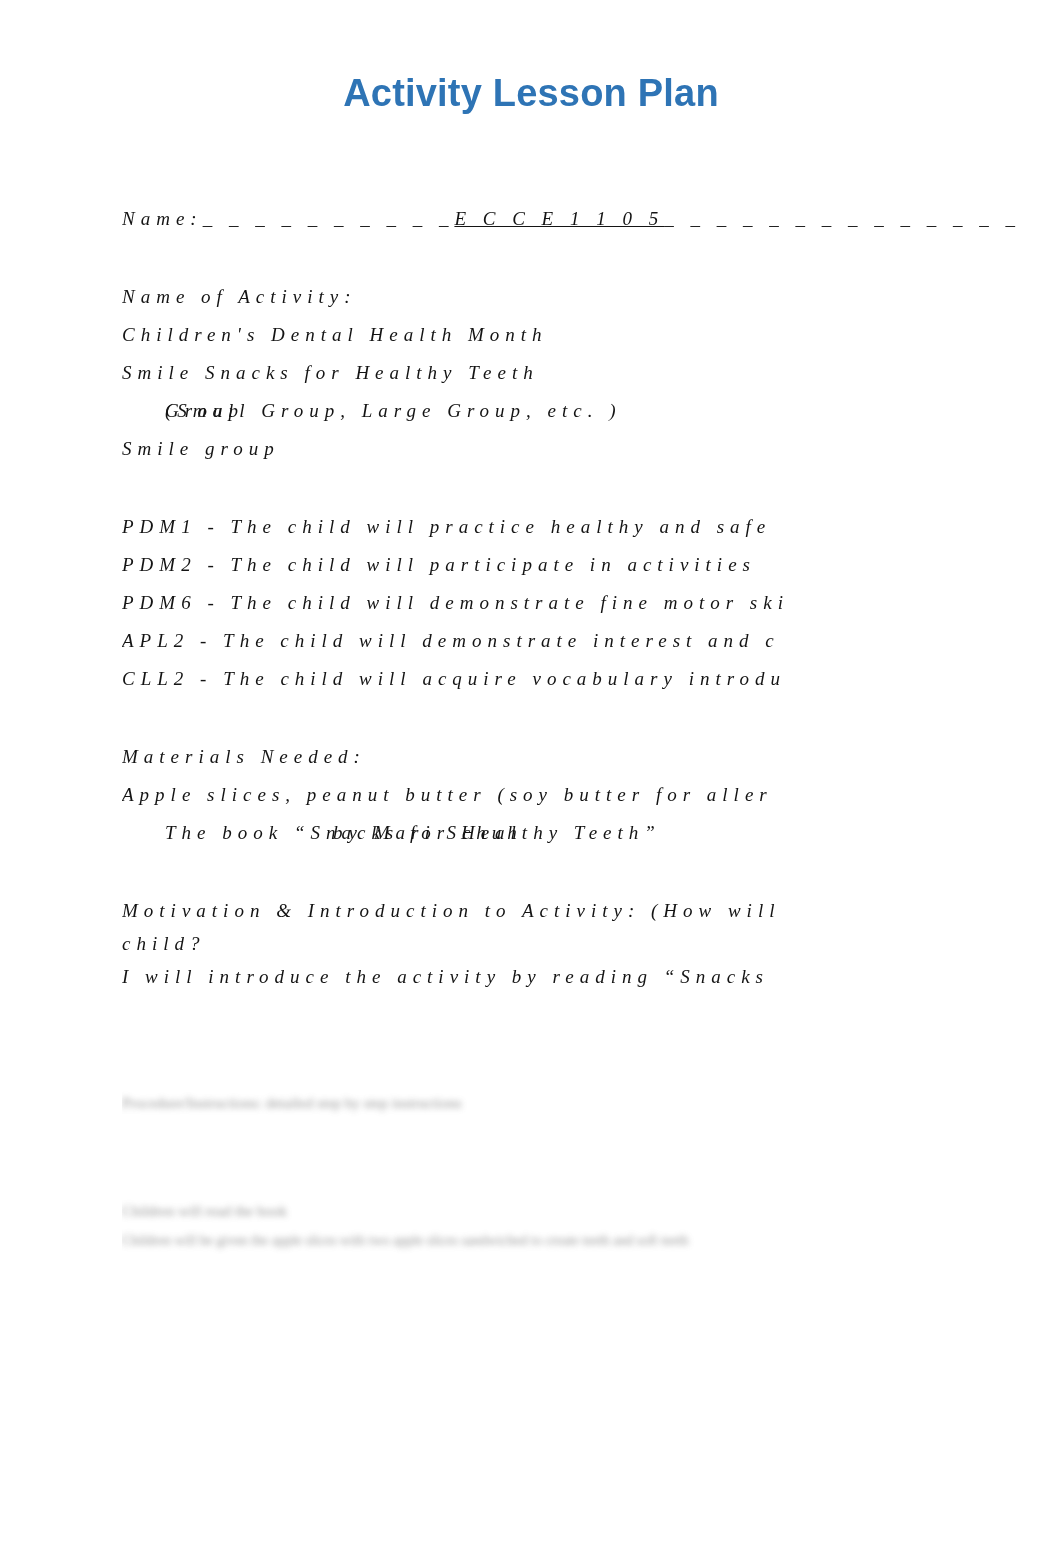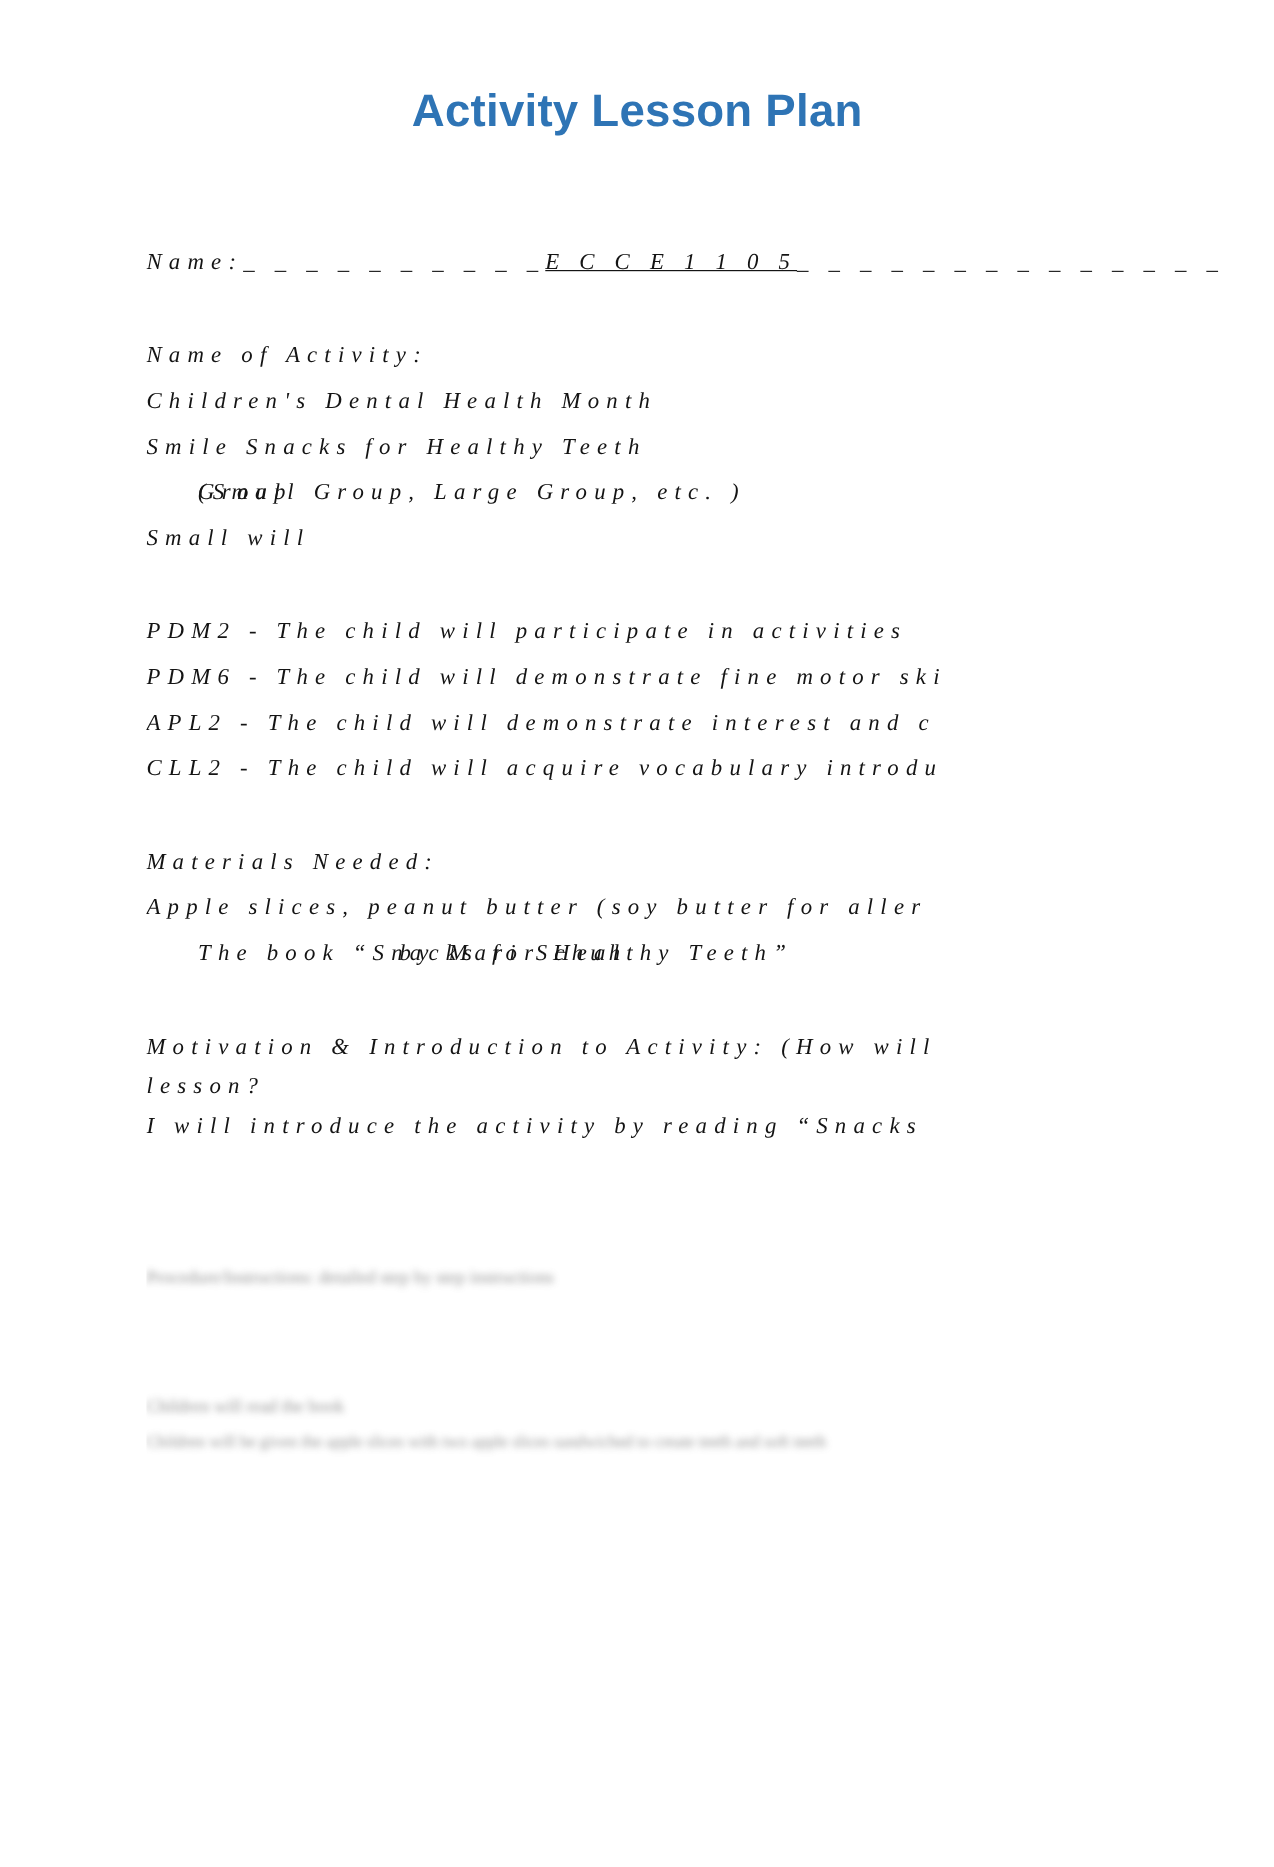--- a/index.html
+++ b/index.html
@@ -116,25 +116,26 @@
     <div class="line">Children's  Dental  Health  Month</div>
     <div class="line">Smile  Snacks  for  Healthy  Teeth</div>
 
     <div class="line">
       <span class="overlap">
         <span class="under">(Small  Group,  Large  Group,  etc. )</span>
         <span class="layer">Group</span>
         <span class="layer">(Small  Group,  Large  Group,  etc. )</span>
       </span>
     </div>
-    <div class="line">Small  will</div>
+    <div class="line">Smile  group</div>
 
     <div class="gap-md"></div>
 
 
+    <div class="line">PDM1 - The  child  will  practice  healthy  and  safe  </div>
     <div class="line">PDM2 - The  child  will  participate  in  activities</div>
     <div class="line">PDM6 - The  child  will  demonstrate  fine  motor  ski</div>
     <div class="line">APL2 - The  child  will  demonstrate  interest  and  c</div>
     <div class="line">CLL2 - The  child  will  acquire  vocabulary  introdu</div>
 
     <div class="gap-md"></div>
 
     <div class="line">Materials  Needed:</div>
     <div class="line">Apple  slices,  peanut  butter  (soy  butter  for  aller</div>
 
@@ -142,21 +143,21 @@
       <span class="overlap">
         <span class="under">The  book  “Snacks  for  Healthy  Teeth”</span>
         <span class="layer">The  book  “Snacks  for  Healthy  Teeth”</span>
         <span class="layer" style="left:168px;">by  Mari  Schuh</span>
       </span>
     </div>
 
     <div class="gap-md"></div>
 
     <div class="line">Motivation  &amp;  Introduction  to  Activity:  (How  will  </div>
-    <div class="line" style="line-height:28px;">lesson?</div>
+    <div class="line" style="line-height:28px;">child?</div>
     <div class="line">I  will  introduce  the  activity  by  reading  “Snacks</div>
 
     <div class="gap-lg"></div>
     <div class="gap-lg"></div>
 
     <div class="blurred">Procedure/Instructions: detailed step by step instructions</div>
 
     <div class="gap-lg"></div>
     <div class="gap-sm"></div>
 

